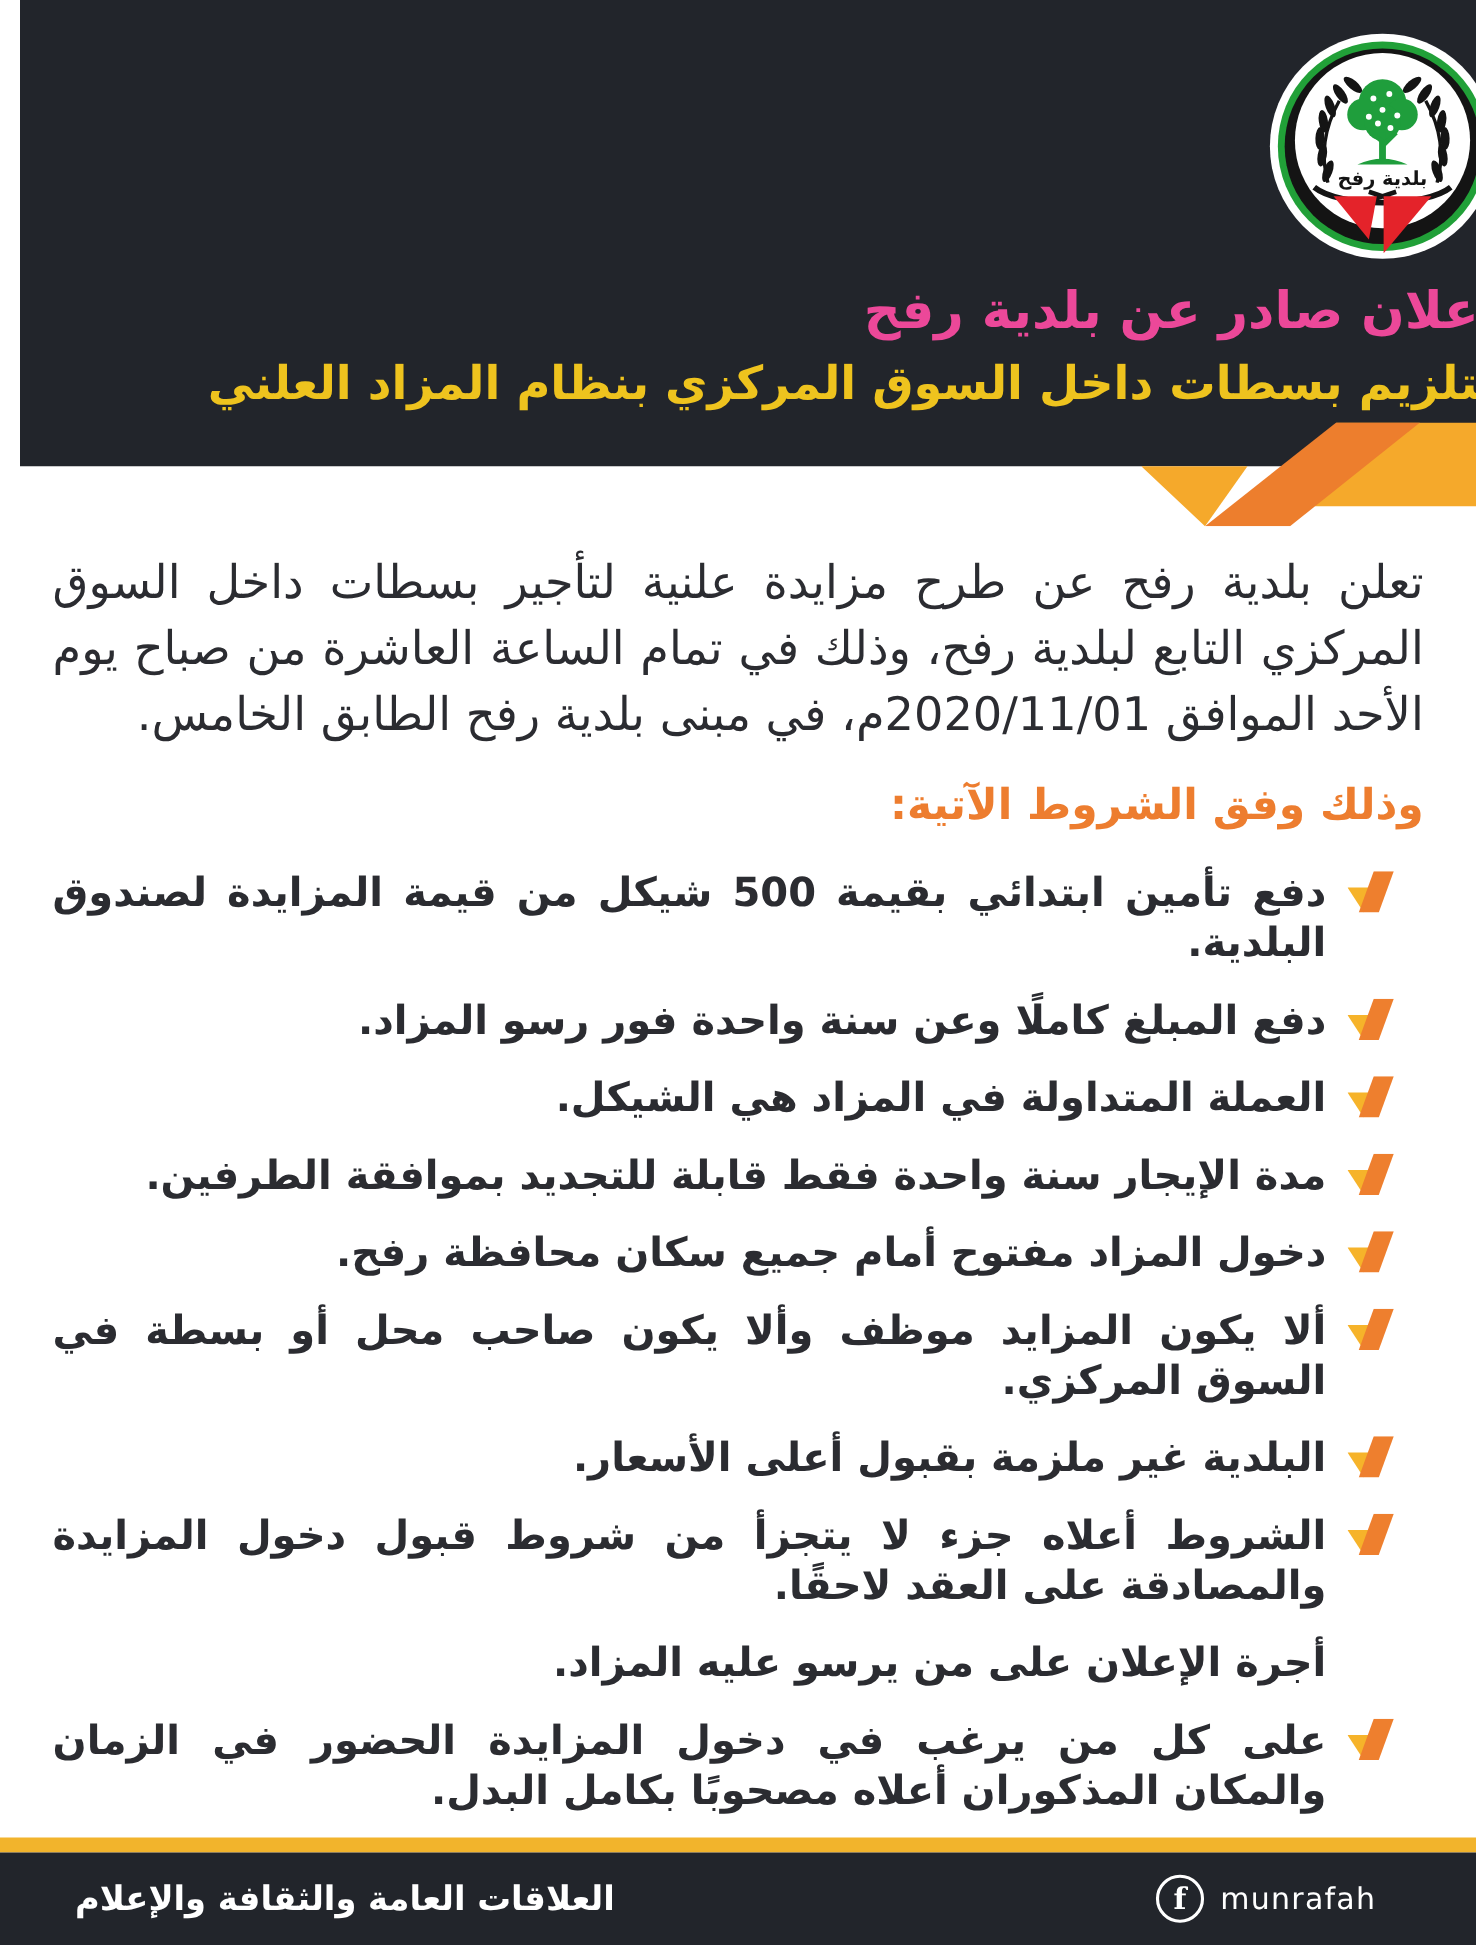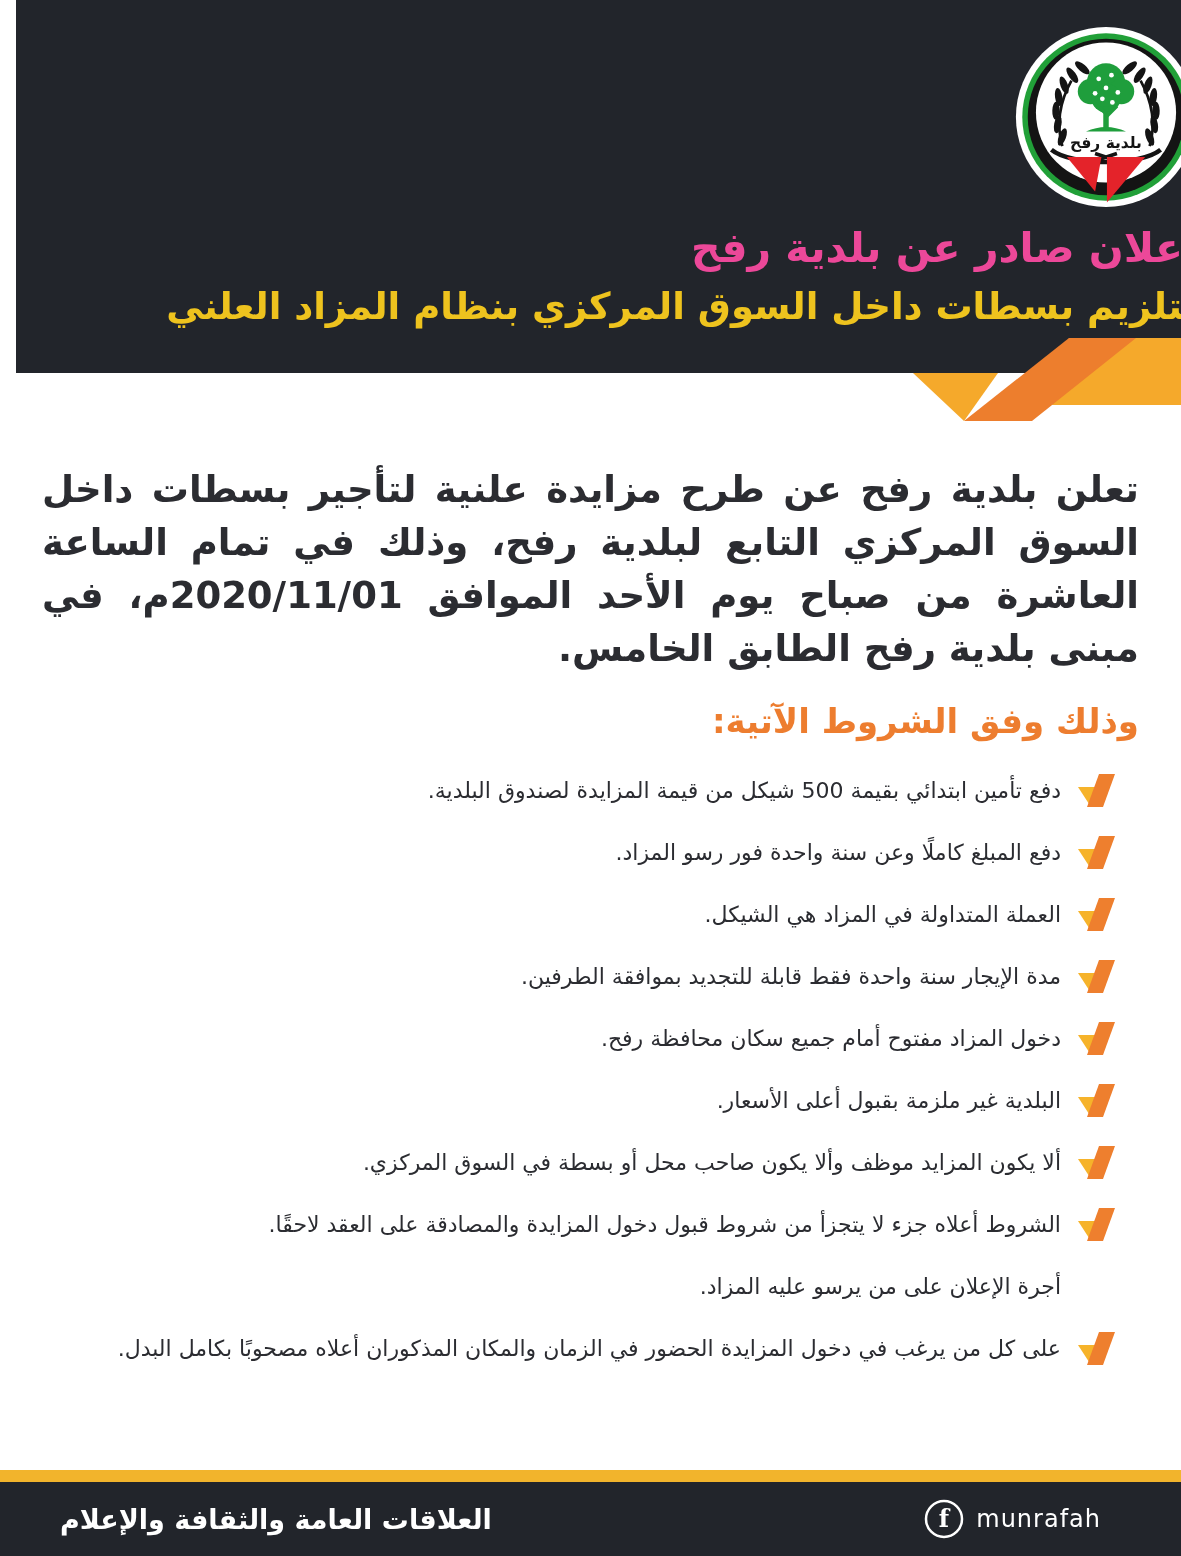--- a/index.html
+++ b/index.html
@@ -26,40 +26,40 @@
   .page-title{
     color:#ec4899;font-size:41px;font-weight:bold;line-height:1.1;margin-top:14px;
   }
   .page-subtitle{
     color:var(--gold);font-size:37px;font-weight:bold;line-height:1.1;margin-top:16px;
   }
   .ribbon{position:absolute;top:338px;right:0;width:268px;height:83px;z-index:2;}
   
   .content{position:absolute;top:373px;left:0;width:1181px;z-index:1;}
   .intro{
-    margin:90px 42px 0 42px;color:var(--text-dark);
-    font-size:37px;font-weight:bold;line-height:53px;
+    margin:66px 42px 0 42px;color:var(--text-dark);
+    font-size:37px;font-weight:normal;line-height:53px;
     text-align:justify;text-align-last:right;
   }
   .cond-heading{
     margin:26px 42px 0 42px;color:var(--accent-orange);
     font-size:34px;font-weight:bold;text-align:right;
   }
   .cond-list{margin:30px 63px 0 42px;}
   .cond-item{
     display:flex;flex-direction:row;align-items:flex-start;
     gap:17px;margin-bottom:22px;
   }
   .check{width:40px;height:33px;flex:0 0 40px;margin-top:3px;}
   .check svg{display:block;width:40px;height:33px;}
   .check.hidden svg{visibility:hidden;}
   .ck-y{fill:#f6b32a;}
   .ck-o{fill:#ee7f2e;}
   .cond-text{
-    color:var(--text-dark);font-size:22px;font-weight:normal;line-height:40px;
+    color:var(--text-dark);font-size:32px;font-weight:bold;line-height:40px;
     text-align:justify;text-align-last:right;flex:1 1 auto;
   }
   
   .footer{position:absolute;left:0;bottom:0;width:1181px;height:86px;z-index:1;}
   .footer-bar{position:absolute;top:0;left:0;width:1181px;height:12px;background:var(--footer-bar);}
   .footer-dark{position:absolute;top:12px;left:0;width:1181px;height:74px;background:var(--header-bg);}
   .footer-dept{
     position:absolute;top:12px;left:60px;height:74px;display:flex;align-items:center;
     color:#ffffff;font-size:27px;font-weight:bold;direction:rtl;
   }
@@ -201,31 +201,31 @@
     <span class="cond-text">دخول المزاد مفتوح أمام جميع سكان محافظة رفح.</span>
   </div>
 
   <div class="cond-item">
     <span class="check">
       <svg viewBox="0 0 40 33" aria-hidden="true">
         <polygon class="ck-y" points="0,13 25,13 13,33"></polygon>
         <polygon class="ck-o" points="9,33 25,33 37,0 21,0"></polygon>
       </svg>
     </span>
+    <span class="cond-text">ألا يكون المزايد موظف وألا يكون صاحب محل أو بسطة في السوق المركزي.</span>
+  </div>
+
+  <div class="cond-item">
+    <span class="check">
+      <svg viewBox="0 0 40 33" aria-hidden="true">
+        <polygon class="ck-y" points="0,13 25,13 13,33"></polygon>
+        <polygon class="ck-o" points="9,33 25,33 37,0 21,0"></polygon>
+      </svg>
+    </span>
     <span class="cond-text">البلدية غير ملزمة بقبول أعلى الأسعار.</span>
-  </div>
-
-  <div class="cond-item">
-    <span class="check">
-      <svg viewBox="0 0 40 33" aria-hidden="true">
-        <polygon class="ck-y" points="0,13 25,13 13,33"></polygon>
-        <polygon class="ck-o" points="9,33 25,33 37,0 21,0"></polygon>
-      </svg>
-    </span>
-    <span class="cond-text">ألا يكون المزايد موظف وألا يكون صاحب محل أو بسطة في السوق المركزي.</span>
   </div>
 
   <div class="cond-item">
     <span class="check">
       <svg viewBox="0 0 40 33" aria-hidden="true">
         <polygon class="ck-y" points="0,13 25,13 13,33"></polygon>
         <polygon class="ck-o" points="9,33 25,33 37,0 21,0"></polygon>
       </svg>
     </span>
     <span class="cond-text">الشروط أعلاه جزء لا يتجزأ من شروط قبول دخول المزايدة والمصادقة على العقد لاحقًا.</span>

